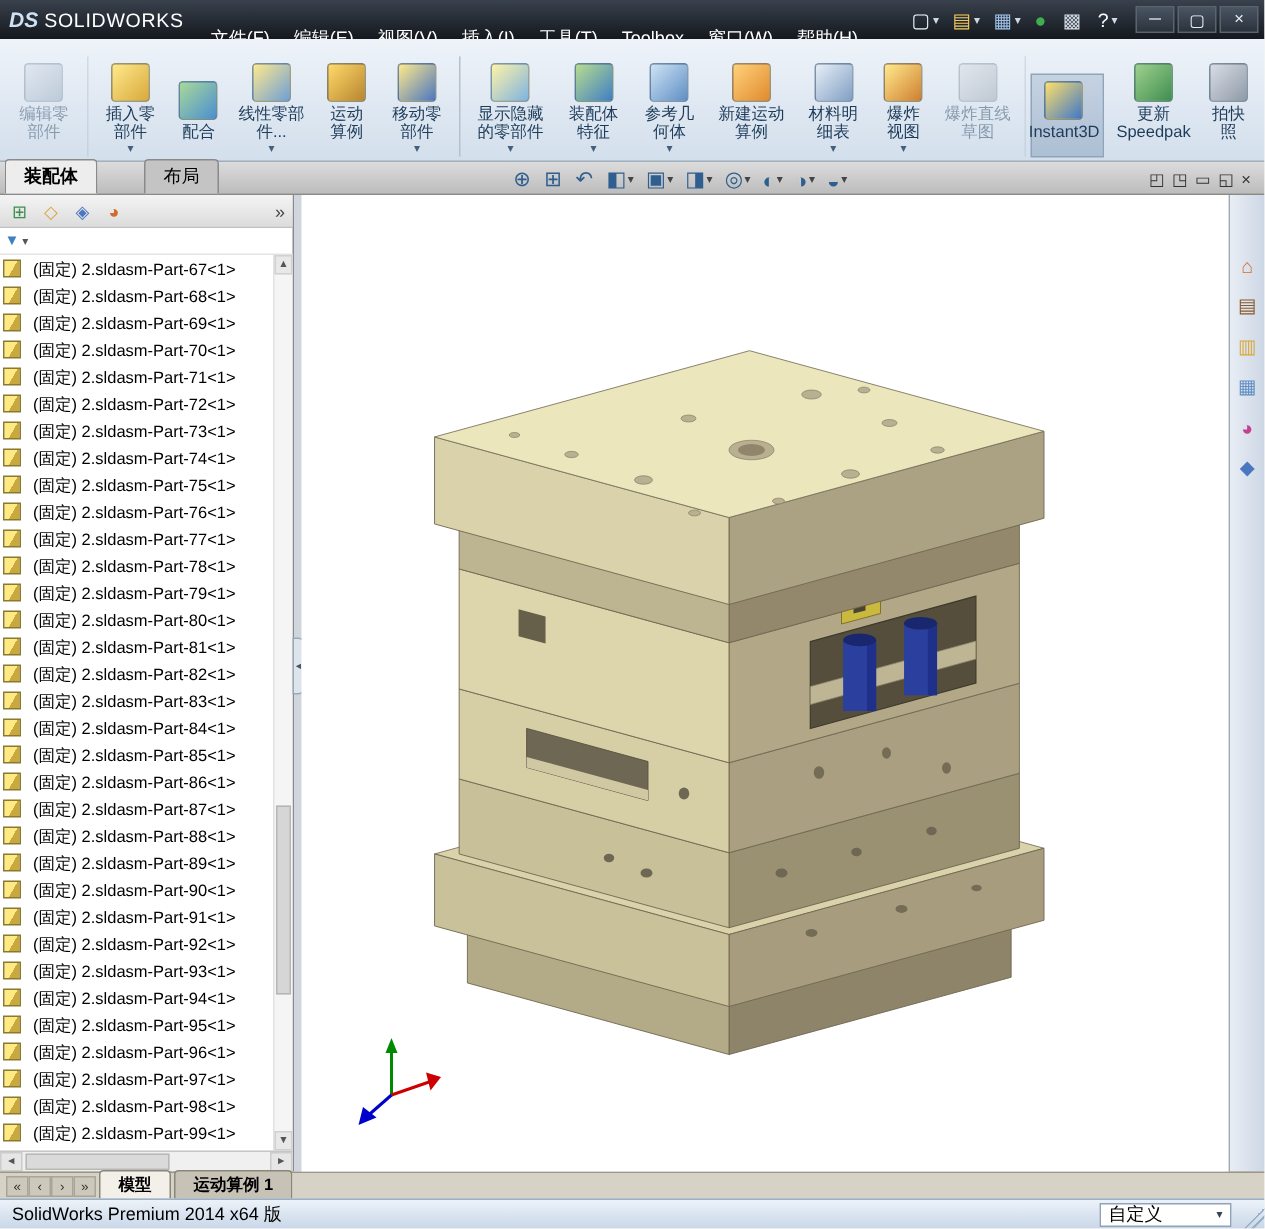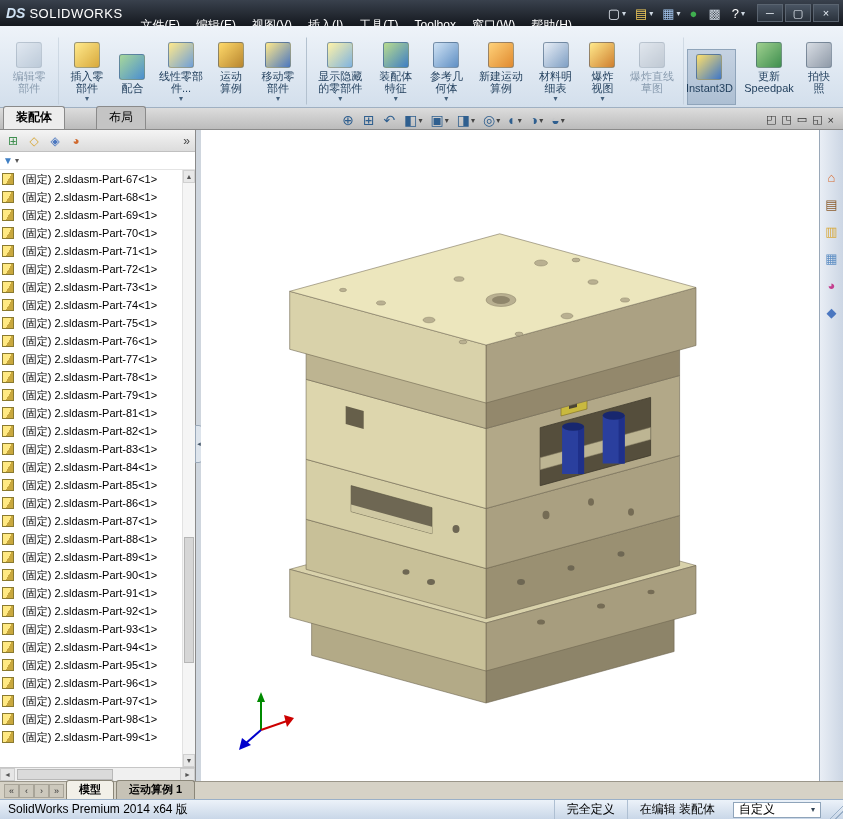--- a/index.html
+++ b/index.html
@@ -444,20 +444,24 @@
             <div class="trow">
               <span class="ticon"></span>
               <span>(固定) 2.sldasm-Part-78&lt;1&gt;</span>
             </div>
 
             <div class="trow">
               <span class="ticon"></span>
               <span>(固定) 2.sldasm-Part-79&lt;1&gt;</span>
             </div>
 
+            <div class="trow">
+              <span class="ticon"></span>
+              <span>(固定) 2.sldasm-Part-80&lt;1&gt;</span>
+            </div>
 
             <div class="trow">
               <span class="ticon"></span>
               <span>(固定) 2.sldasm-Part-81&lt;1&gt;</span>
             </div>
 
             <div class="trow">
               <span class="ticon"></span>
               <span>(固定) 2.sldasm-Part-82&lt;1&gt;</span>
             </div>
@@ -679,26 +683,20 @@
     <div style="display:flex;align-items:flex-end;">
 
         <div class="btab active">模型</div>
 
         <div class="btab">运动算例 1</div>
       </div>
   </div>
 
   <div class="statusbar">
     <span class="status-left">SolidWorks Premium 2014 x64 版</span>
-    <span style="display:flex;height:100%;">
-
-        <span class="status-seg">完全定义</span>
-
-        <span class="status-seg">在编辑 装配体</span>
-      </span>
     <span class="status-combo">
       <span>自定义</span>
       <span class="combo-arrow">▾</span>
     </span>
     <span class="grip"></span>
   </div>
 
 </div>
 
 </body></html>

